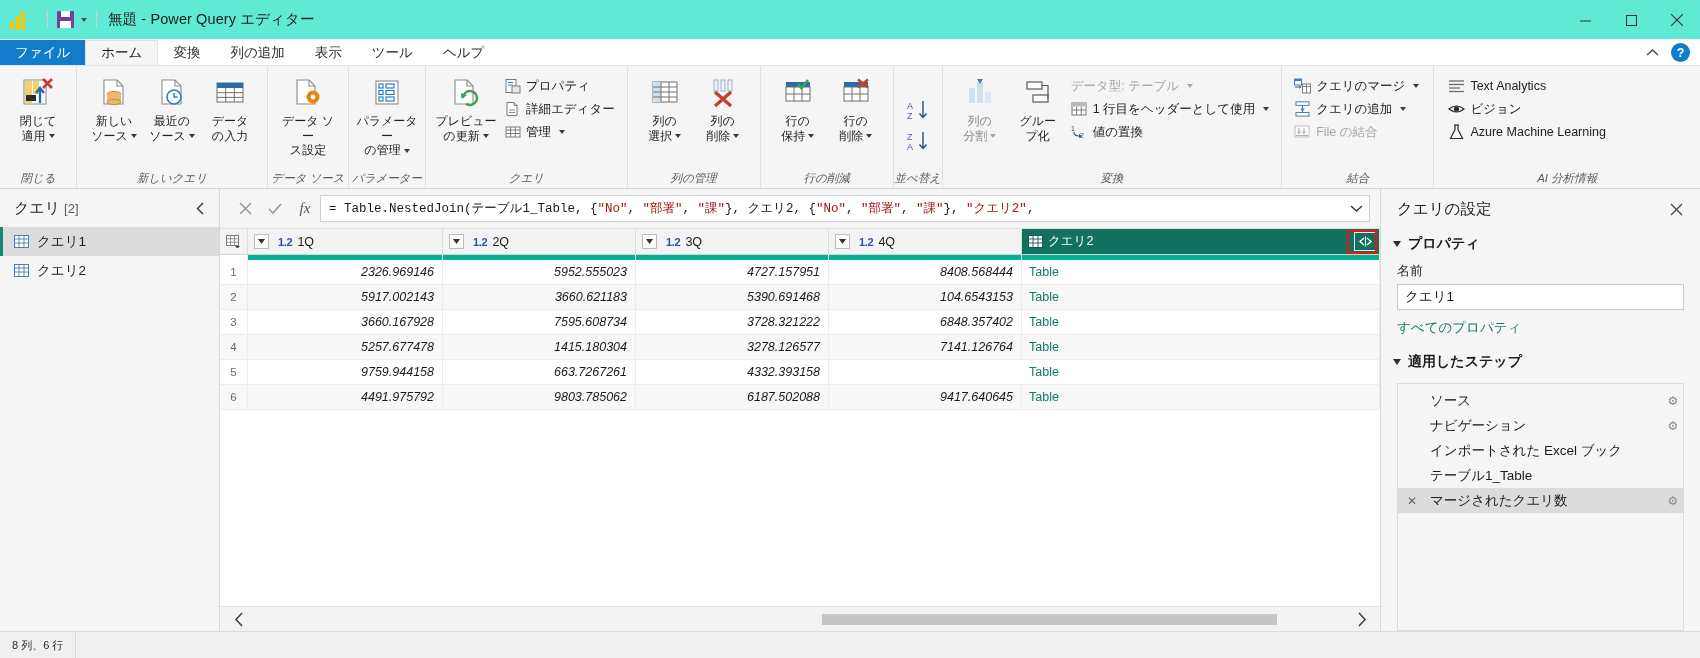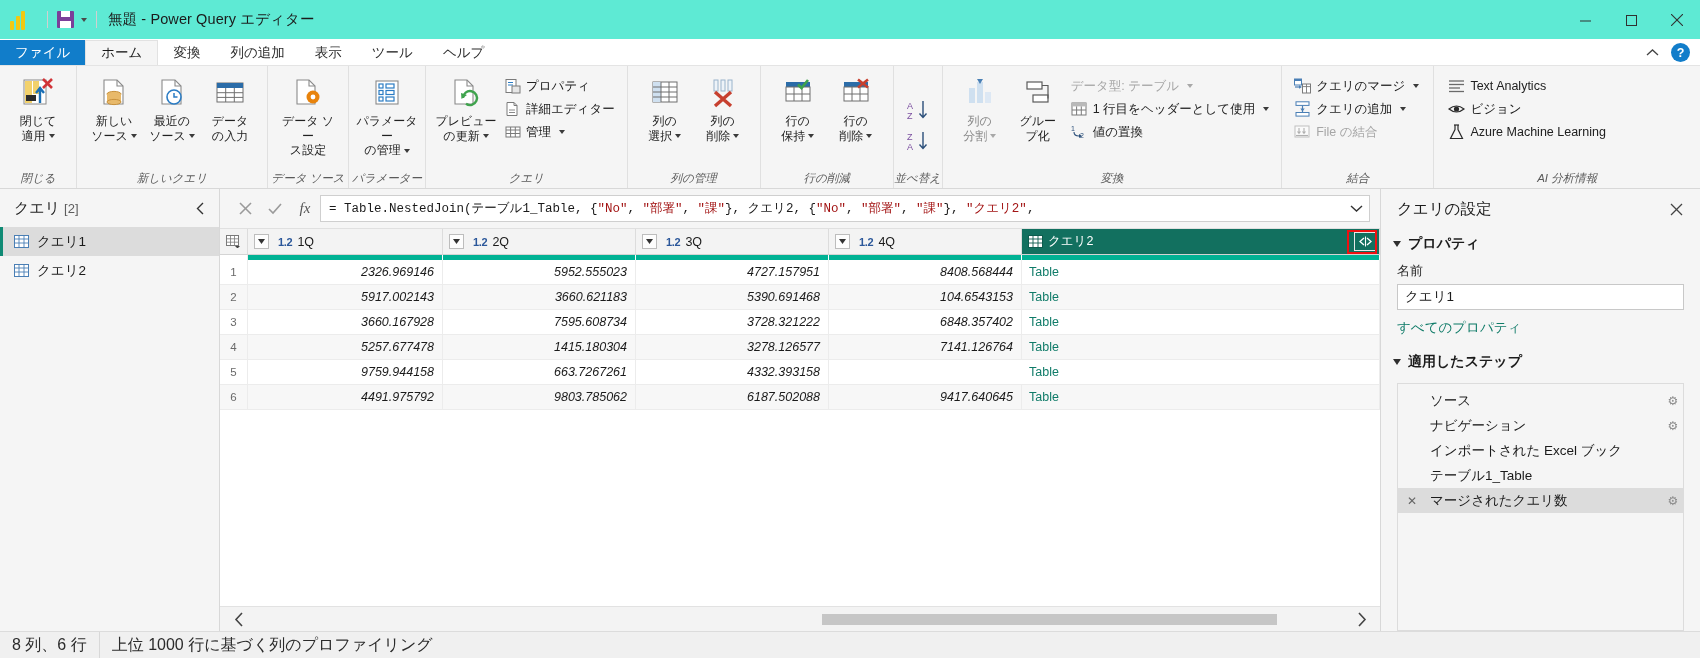--- a/index.html
+++ b/index.html
@@ -194,21 +194,21 @@
   .step.sel { background:#dcdcdc; }
   .step .x { width:16px; flex:0 0 16px; color:#666; font-size:12px; display:flex; align-items:center; justify-content:center;}
   .step .stxt { flex:1; overflow:hidden; white-space:nowrap; padding-left:10px;}
   .step .gear { width:20px; flex:0 0 20px; color:#8a8a8a; font-size:12px; display:flex;align-items:center;justify-content:center;}
 
   
   .statusbar {
     height:27px; min-height:27px;
     display:flex; 
     background:#f0f0f0; border-top:1px solid #dcdcdc;
-    font-size:16px; color:#2b2b2b;
+    font-size:11px; color:#2b2b2b;
   }
   .sb-cell { padding:0 12px; height:27px; display:flex; align-items:center; }
   .sb-sep { width:1px; height:27px; background:#d8d8d8;}
   .sb-right { margin-left:auto; padding-right:14px; }
 
   
   svg { display:block; }
 </style>
 </head>
 <body>
@@ -930,16 +930,15 @@
             <span class="gear">⚙</span>
           </div>
         </div>
     </div>
 
   </div>
 
   <div class="statusbar">
     <div class="sb-cell">8 列、6 行</div>
     <div class="sb-sep"></div>
-    <div class="sb-cell">上位 1000 行に基づく列のプロファイリング</div>
   </div>
 
 </div>
 
 </body></html>

